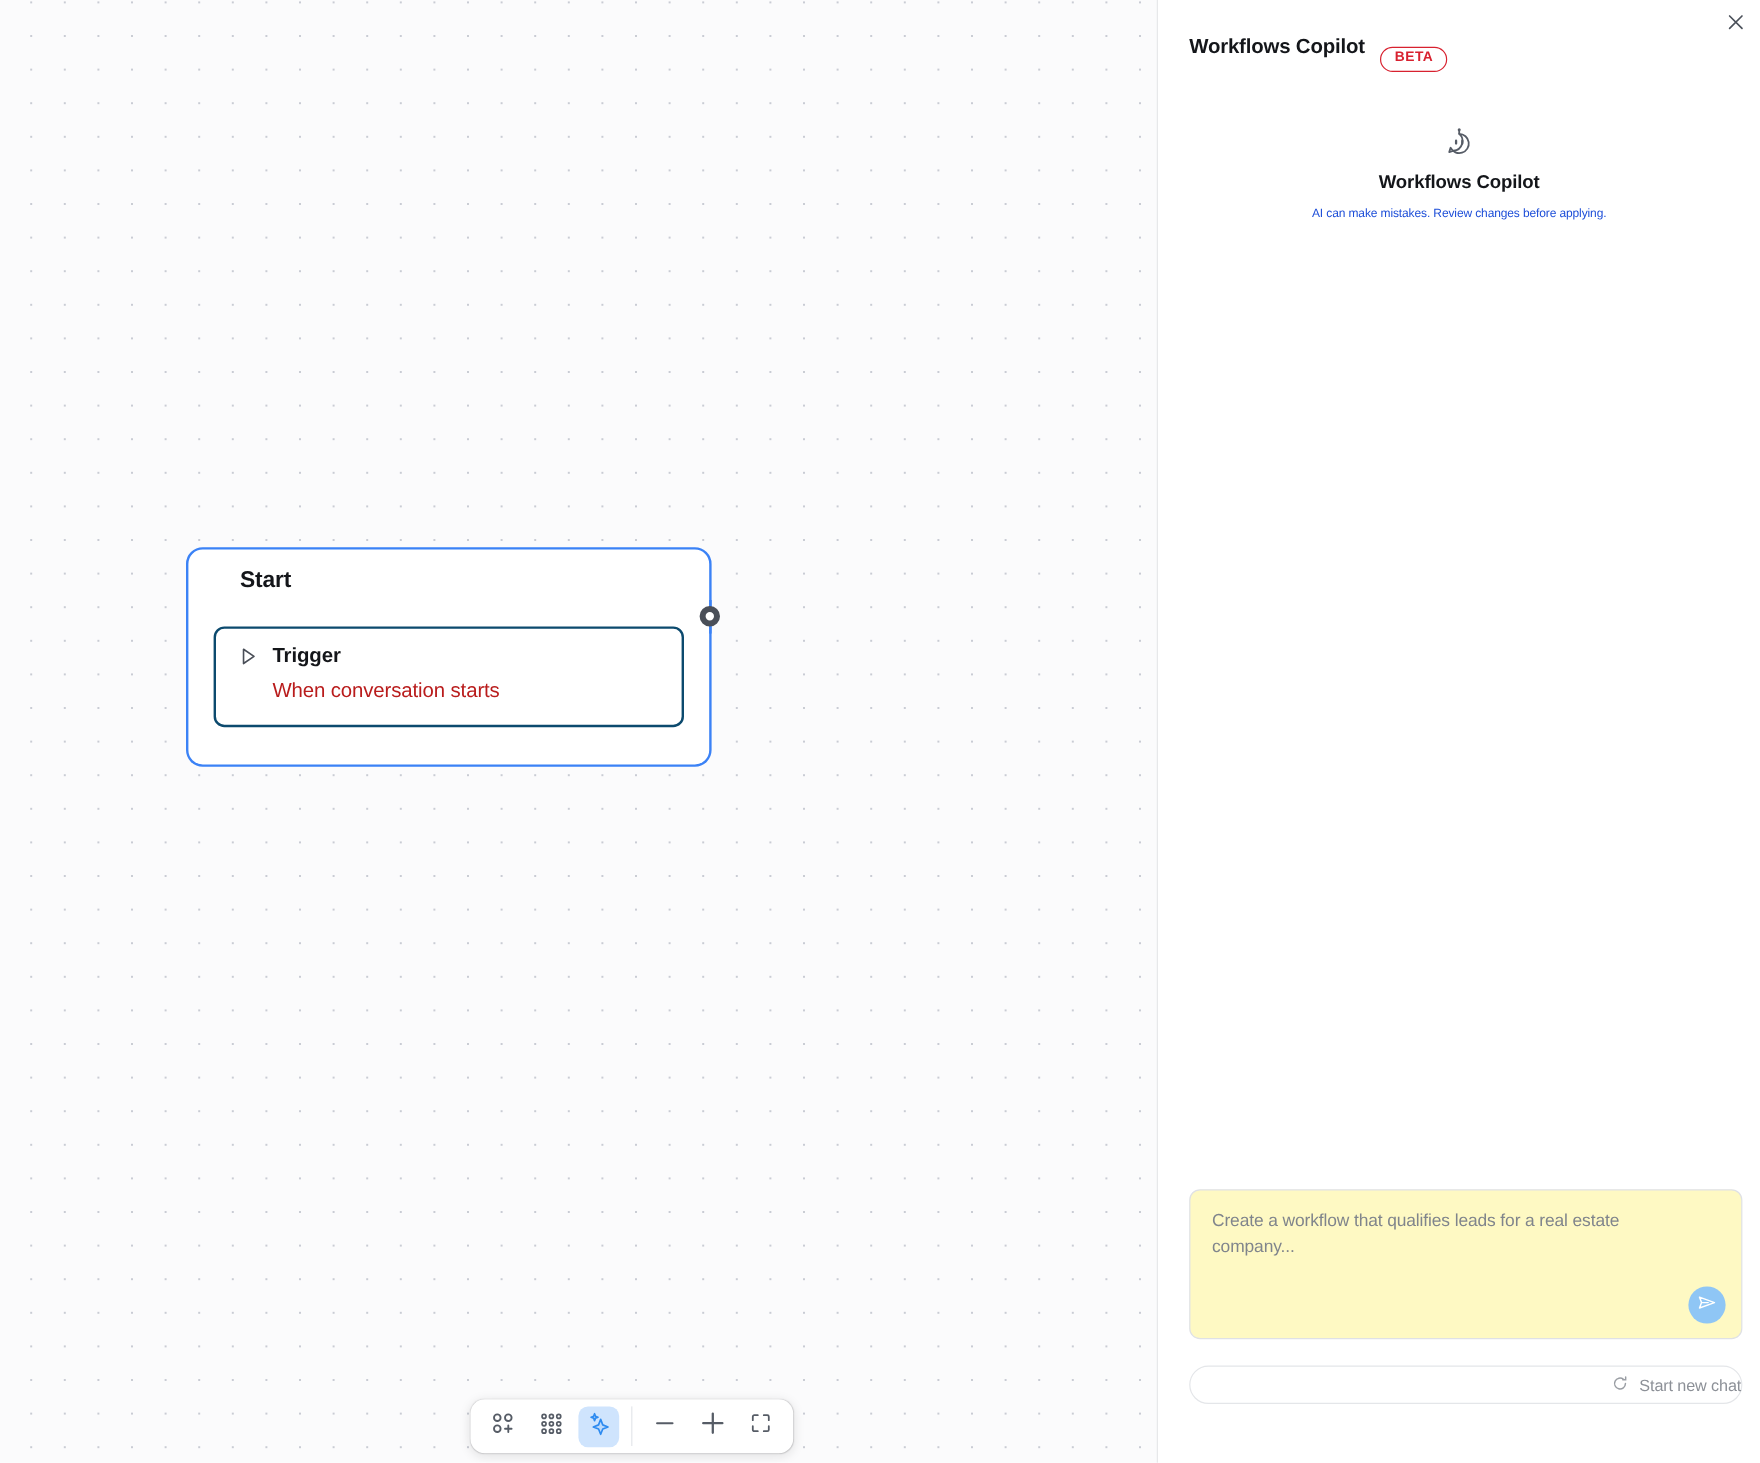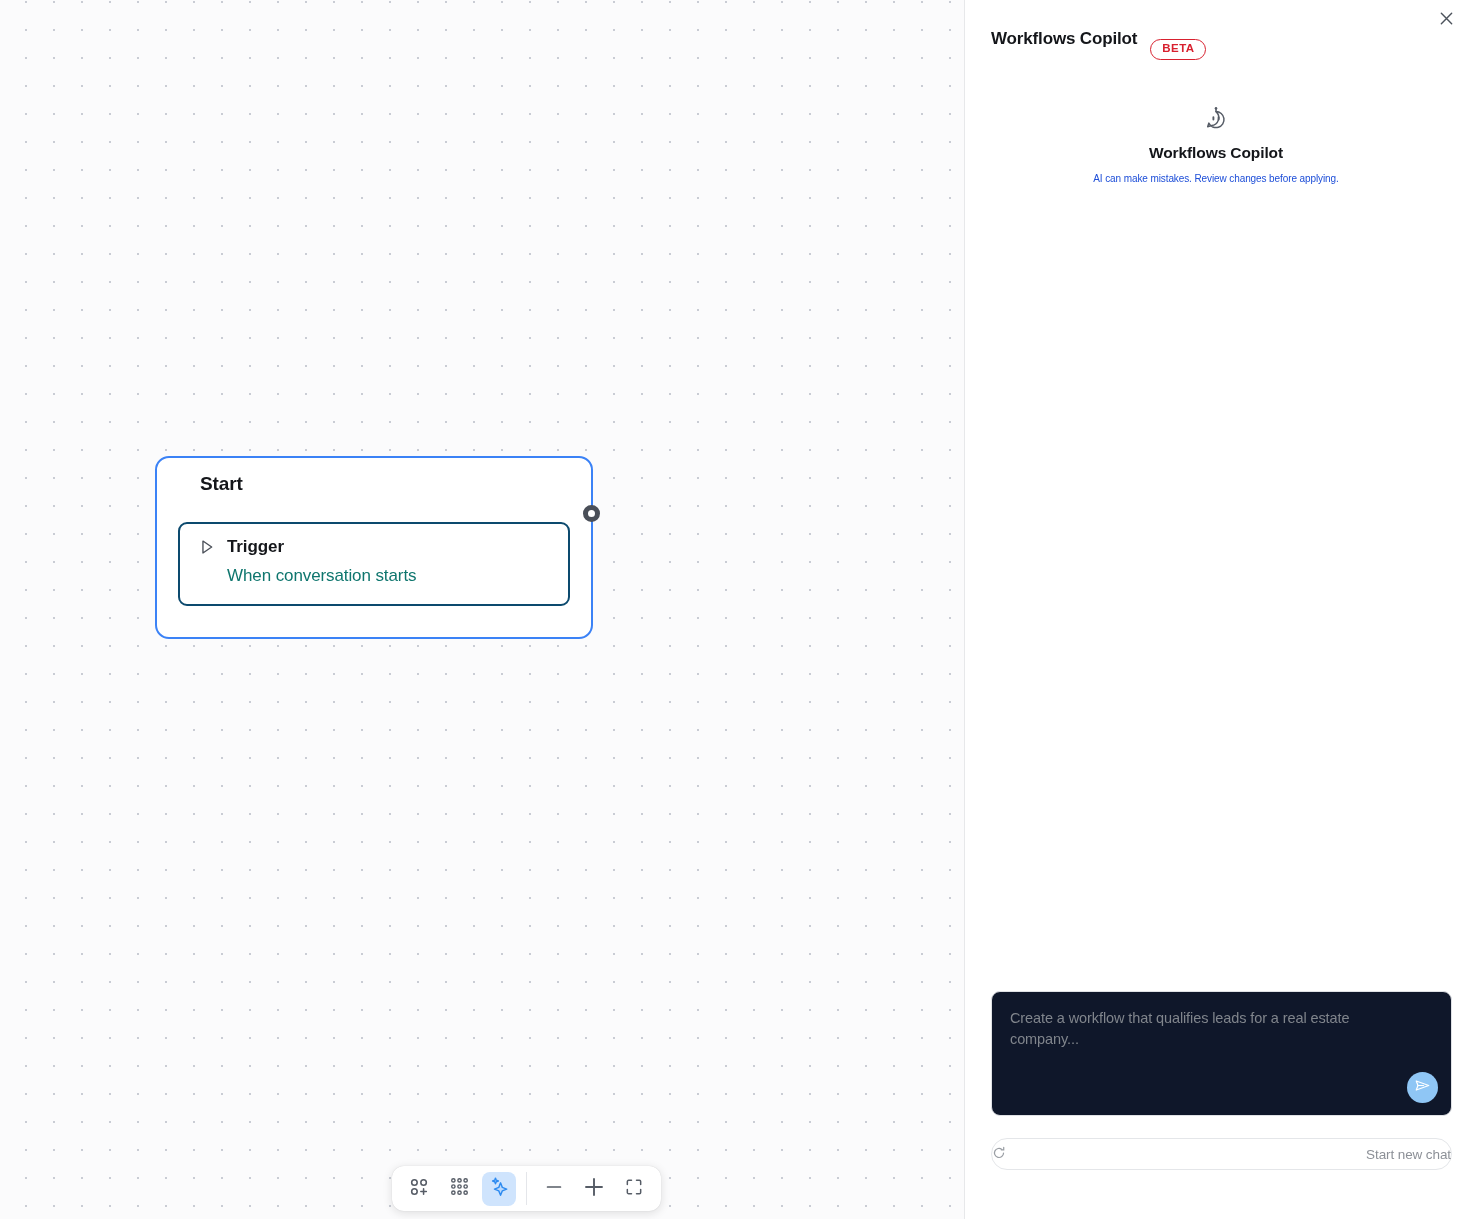--- a/index.html
+++ b/index.html
@@ -72,21 +72,21 @@
   .trigger-label {
     font-size: 17px;
     font-weight: bold;
     color: #14161a;
     letter-spacing: -0.1px;
   }
   .trigger-sub {
     margin-top: 9px;
     margin-left: 29px;
     font-size: 17px;
-    color: #0f766e;
+    color: #b91c1c;
     letter-spacing: -0.1px;
   }
 
   
   .port-wrap {
     position: absolute;
     left: 583px;
     top: 505px;
     width: 18px;
     height: 18px;
@@ -203,21 +203,21 @@
   }
 
   .composer {
     position: absolute;
     left: 26px;
     top: 991px;
     width: 461px;
     height: 125px;
     border: 1px solid #dfe1e5;
     border-radius: 9px;
-    background: #0f172a;
+    background: #fef9c3;
   }
   .composer-text {
     position: absolute;
     left: 18px;
     top: 16px;
     right: 52px;
     font-size: 14.5px;
     line-height: 21px;
     color: #80858c;
     letter-spacing: -0.1px;
@@ -240,21 +240,21 @@
     position: absolute;
     left: 26px;
     top: 1138px;
     width: 461px;
     height: 32px;
     border: 1px solid #e4e6e9;
     border-radius: 16px;
     background: #ffffff;
     display: flex;
     align-items: center;
-    justify-content: space-between;
+    justify-content: flex-end;
     gap: 9px;
     cursor: pointer;
     color: #8c9097;
     font-size: 13.5px;
     letter-spacing: -0.1px;
     font-family: "Liberation Sans", sans-serif;
   }
 </style>
 </head>
 <body>

